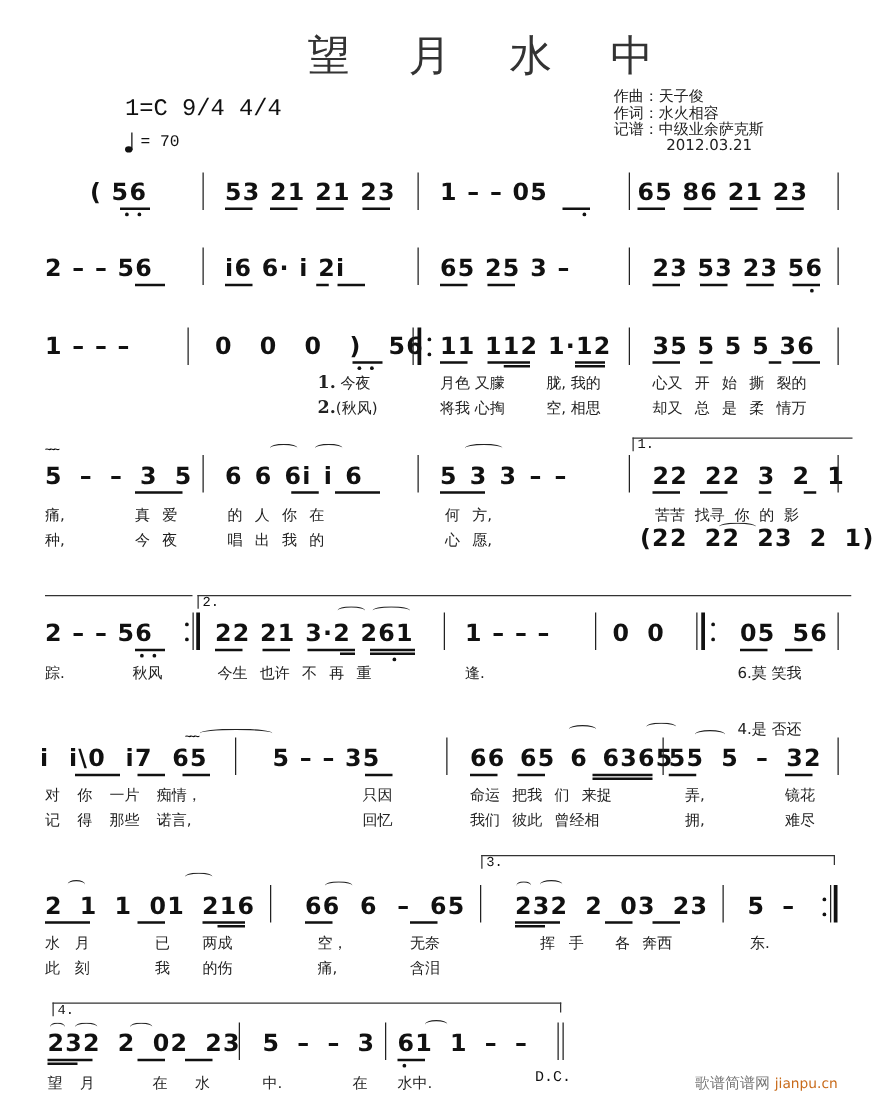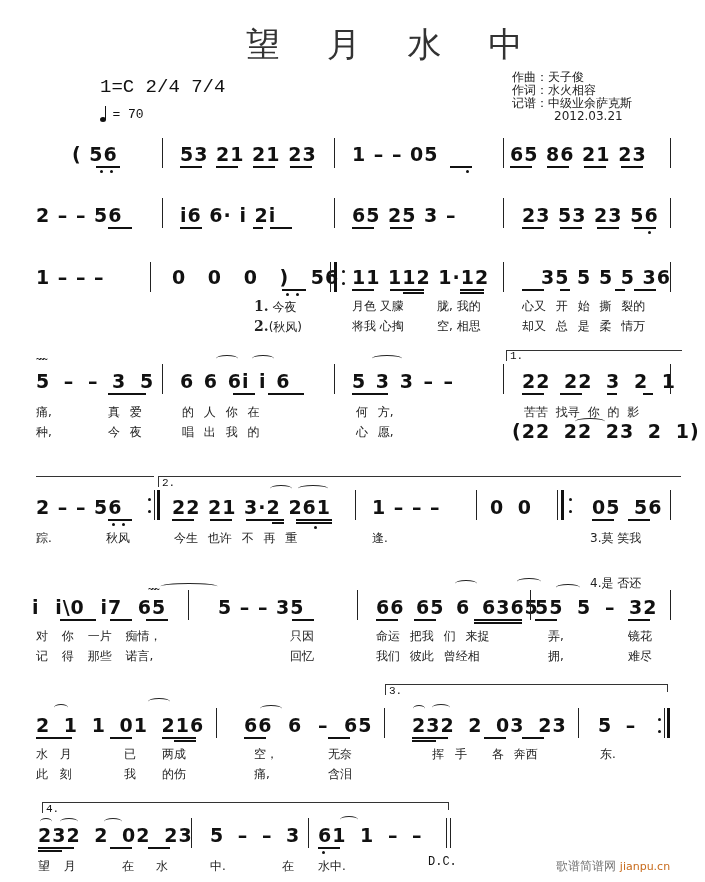--- a/index.html
+++ b/index.html
@@ -21,29 +21,29 @@
   .voltanum { position:absolute; font-family:"Liberation Mono",monospace; font-size:11px; }
   .small { font-family:"Liberation Mono",monospace; font-size:12px; }
   .wm { font-family:"DejaVu Sans",sans-serif; font-size:12px; color:#777; }
   .wm span { color:#c86a1a; font-size:11px; }
   .trill { font-size:9px; font-weight:bold; letter-spacing:-2px; }
 </style>
 </head>
 <body>
 
 <div class="abs title" style="left:246px;top:22px;">望 月 水 中</div>
-<div class="abs key" style="left:100px;top:76px;">1=C 2/4 7/4</div>
+<div class="abs key" style="left:100px;top:76px;">1=C 9/4 4/4</div>
 <div class="abs" style="left:100px;top:104px;">
   <span style="display:inline-block;position:relative;width:8px;height:16px;vertical-align:bottom;">
     <span style="position:absolute;left:0;bottom:0;width:6px;height:5px;border-radius:50%;background:#111;"></span>
     <span style="position:absolute;left:5px;top:0;width:1px;height:14px;background:#111;"></span>
   </span>
   <span class="tempo">= 70</span>
 </div>
-<div class="abs credit" style="left:512px;top:71px;">
+<div class="abs credit" style="left:491px;top:71px;">
   <div>作曲：天子俊</div>
   <div>作词：水火相容</div>
   <div>记谱：中级业余萨克斯</div>
   <div style="padding-left:42px;">2012.03.21</div>
 </div>
 
 <div>
   <div class="abs n" style="left:72px;top:143px;">( 56</div>
   <div class="ul" style="left:96px;top:166px;width:24px;"></div>
   <div class="dot" style="left:100px;top:170px;"></div>
@@ -100,21 +100,21 @@
     <div class="barthick" style="left:334px;top:262px;height:30px;"></div>
   <div class="dot" style="left:342px;top:270px;"></div>
     <div class="dot" style="left:342px;top:282px;"></div>
   <div class="abs n" style="left:352px;top:266px;">11 112 1·12</div>
   <div class="ul" style="left:352px;top:289px;width:22px;"></div>
     <div class="ul" style="left:390px;top:289px;width:34px;"></div>
     <div class="ul" style="left:403px;top:292px;width:21px;"></div>
   <div class="ul" style="left:460px;top:289px;width:24px;"></div>
     <div class="ul" style="left:460px;top:292px;width:24px;"></div>
   <div class="bar" style="left:503px;top:262px;height:30px;"></div>
-  <div class="abs n" style="left:541px;top:266px;text-align:center;">35 5 5 5 36</div>
+  <div class="abs n" style="left:522px;top:266px;text-align:center;">35 5 5 5 36</div>
   <div class="ul" style="left:522px;top:289px;width:22px;"></div>
     <div class="ul" style="left:560px;top:289px;width:10px;"></div>
     <div class="ul" style="left:615px;top:289px;width:10px;"></div>
     <div class="ul" style="left:634px;top:289px;width:22px;"></div>
   <div class="bar" style="left:670px;top:262px;height:30px;"></div>
   <div class="abs ly" style="left:254px;top:298px;"><span class="vn">1.</span> <span>今夜</span></div>
   <div class="abs ly" style="left:352px;top:298px;">月色 又朦</div>
   <div class="abs ly" style="left:437px;top:298px;">胧, 我的</div>
   <div class="abs ly" style="left:522px;top:298px;word-spacing:6px;">心又 开 始 撕 裂的</div>
   <div class="abs ly" style="left:254px;top:318px;"><span class="vn">2.</span><span>(秋风)</span></div>
@@ -190,21 +190,21 @@
   <div class="dot" style="left:569px;top:498px;"></div>
     <div class="dot" style="left:569px;top:510px;"></div>
   <div class="abs n" style="left:592px;top:496px;word-spacing:6px;">05 56</div>
   <div class="ul" style="left:592px;top:519px;width:22px;"></div>
     <div class="ul" style="left:628px;top:519px;width:22px;"></div>
   <div class="bar" style="left:670px;top:490px;height:30px;"></div>
   <div class="abs ly" style="left:36px;top:530px;">踪.</div>
   <div class="abs ly" style="left:106px;top:530px;">秋风</div>
   <div class="abs ly" style="left:174px;top:530px;word-spacing:6px;">今生 也许 不 再  重</div>
   <div class="abs ly" style="left:372px;top:530px;">逢.</div>
-  <div class="abs ly" style="left:590px;top:530px;">3.莫 笑我</div>
+  <div class="abs ly" style="left:590px;top:530px;">6.莫 笑我</div>
   <div class="abs ly" style="left:590px;top:575px;">4.是 否还</div>
 </div>
 
 <div>
   <div class="abs trill" style="left:148px;top:584px;">~~~</div>
   <div class="slur" style="left:160px;top:583px;width:58px;"></div>
   <div class="abs n" style="left:32px;top:596px;word-spacing:8px;">i i\0 i7 65</div>
   <div class="ul" style="left:60px;top:619px;width:36px;"></div>
     <div class="ul" style="left:110px;top:619px;width:22px;"></div>
     <div class="ul" style="left:146px;top:619px;width:22px;"></div>

